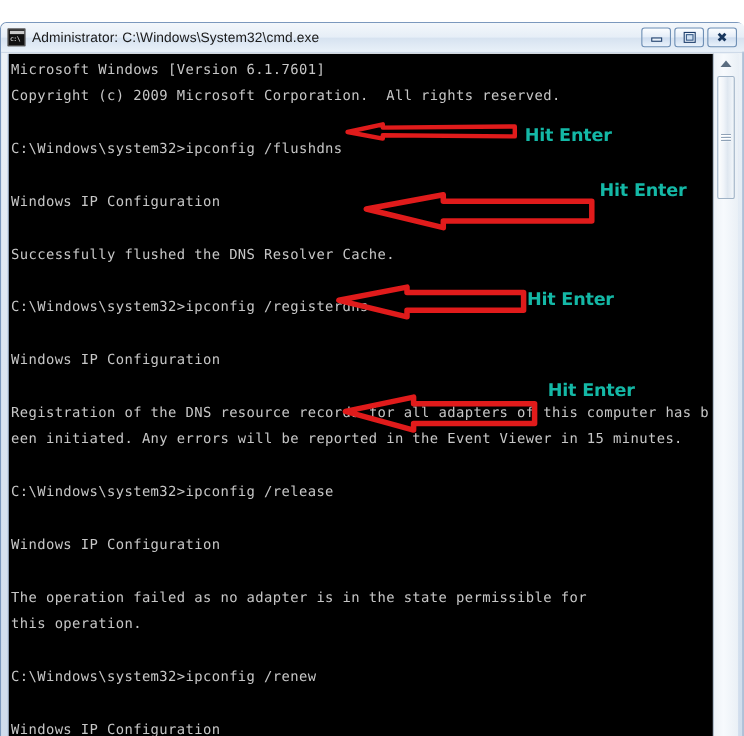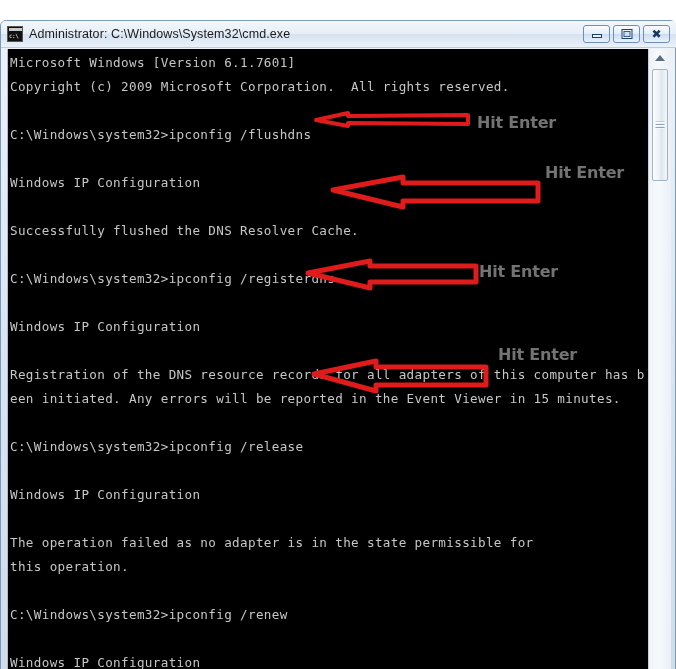--- a/index.html
+++ b/index.html
@@ -231,21 +231,21 @@
   
   #annotations {
     position: absolute;
     left: 0; top: 0;
     width: 641px;
     height: 635px;
     pointer-events: none;
   }
   .hit-label {
     position: absolute;
-    color: #737373;
+    color: #14b8a6;
     font-family: "DejaVu Sans", sans-serif;
     font-weight: bold;
     font-size: 16px;
     letter-spacing: -0.2px;
     white-space: nowrap;
   }
 
   
   #watermark {
     position: absolute;

